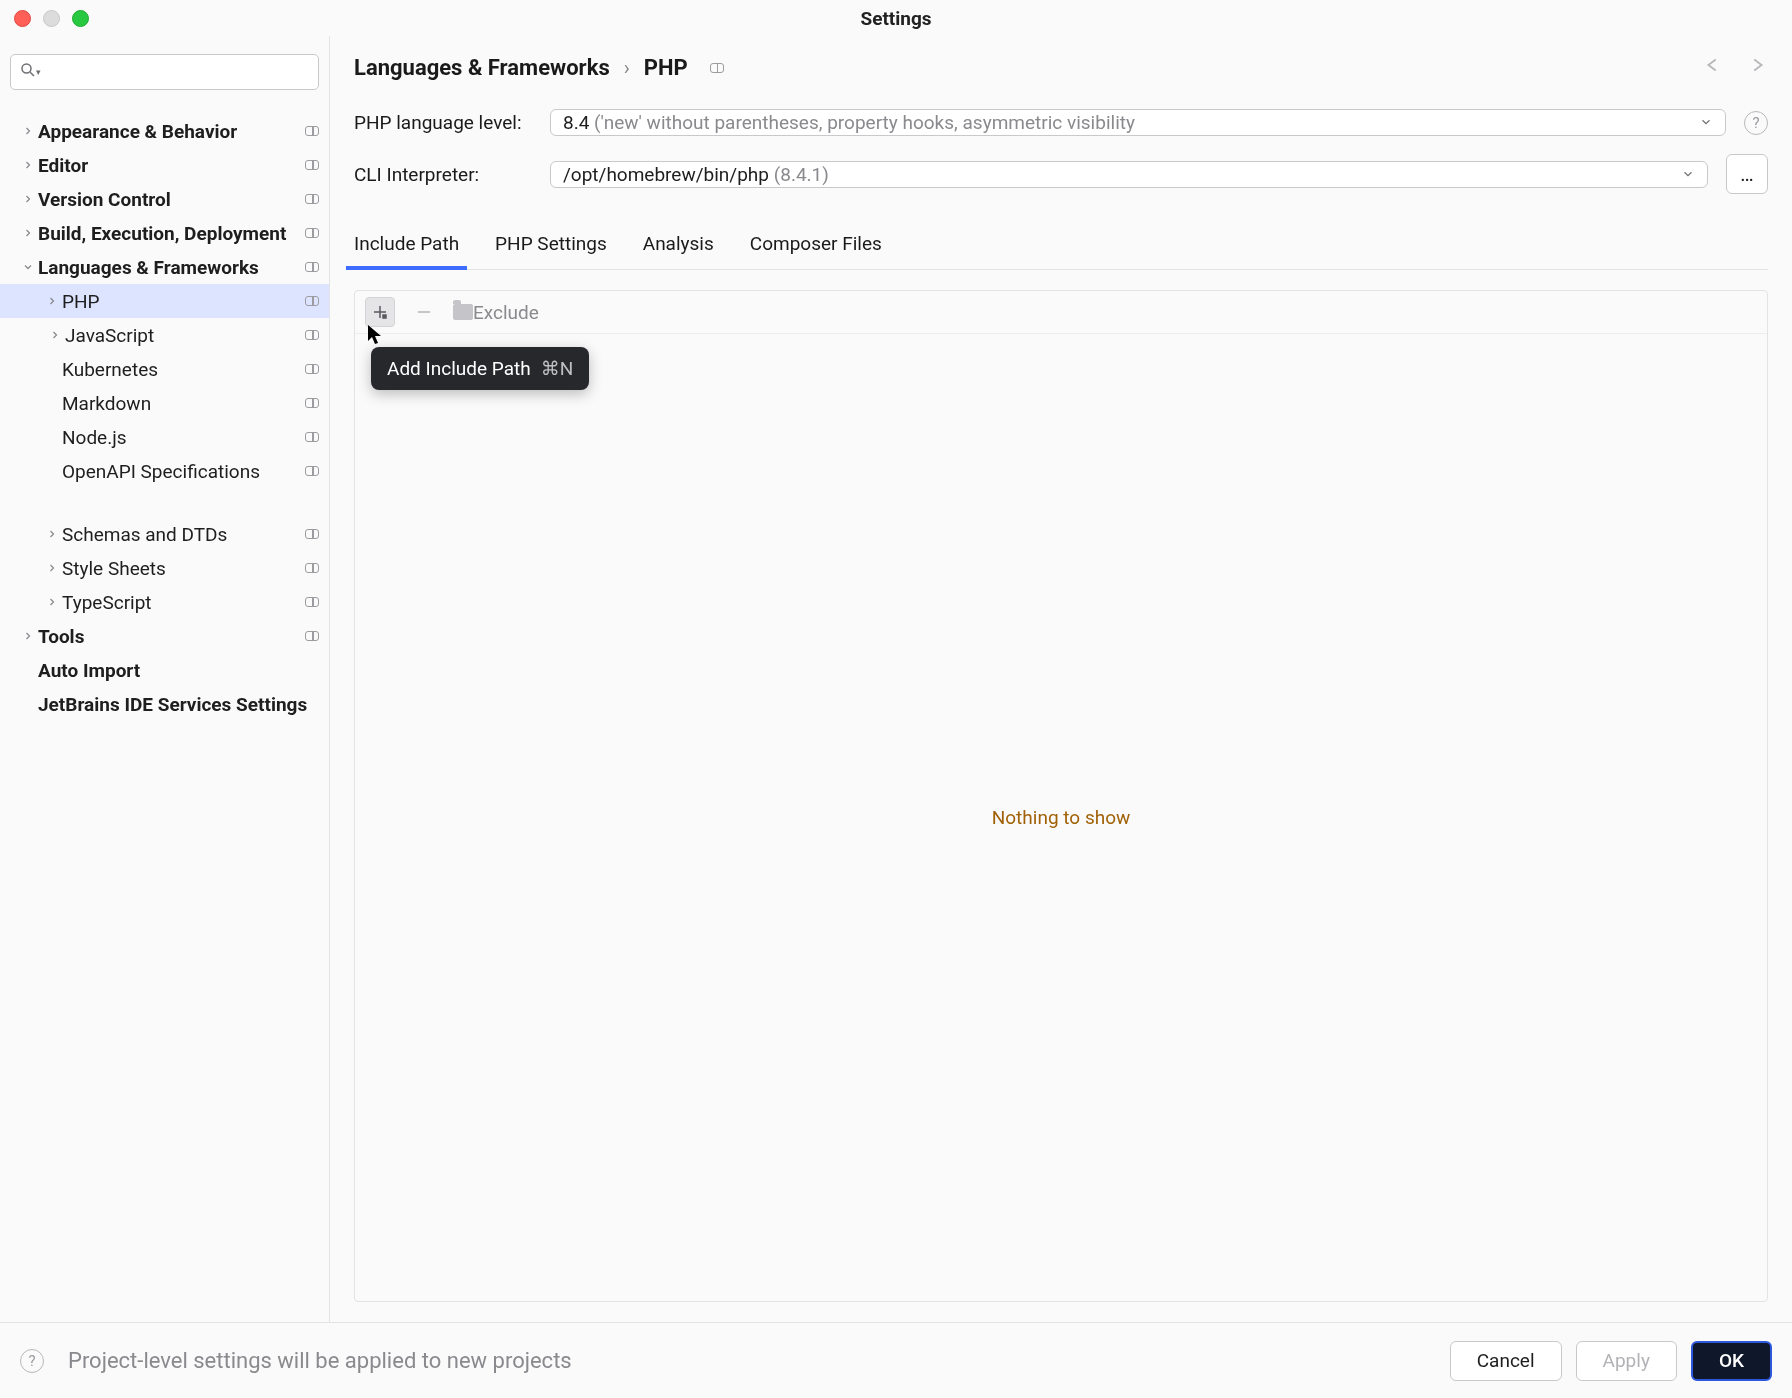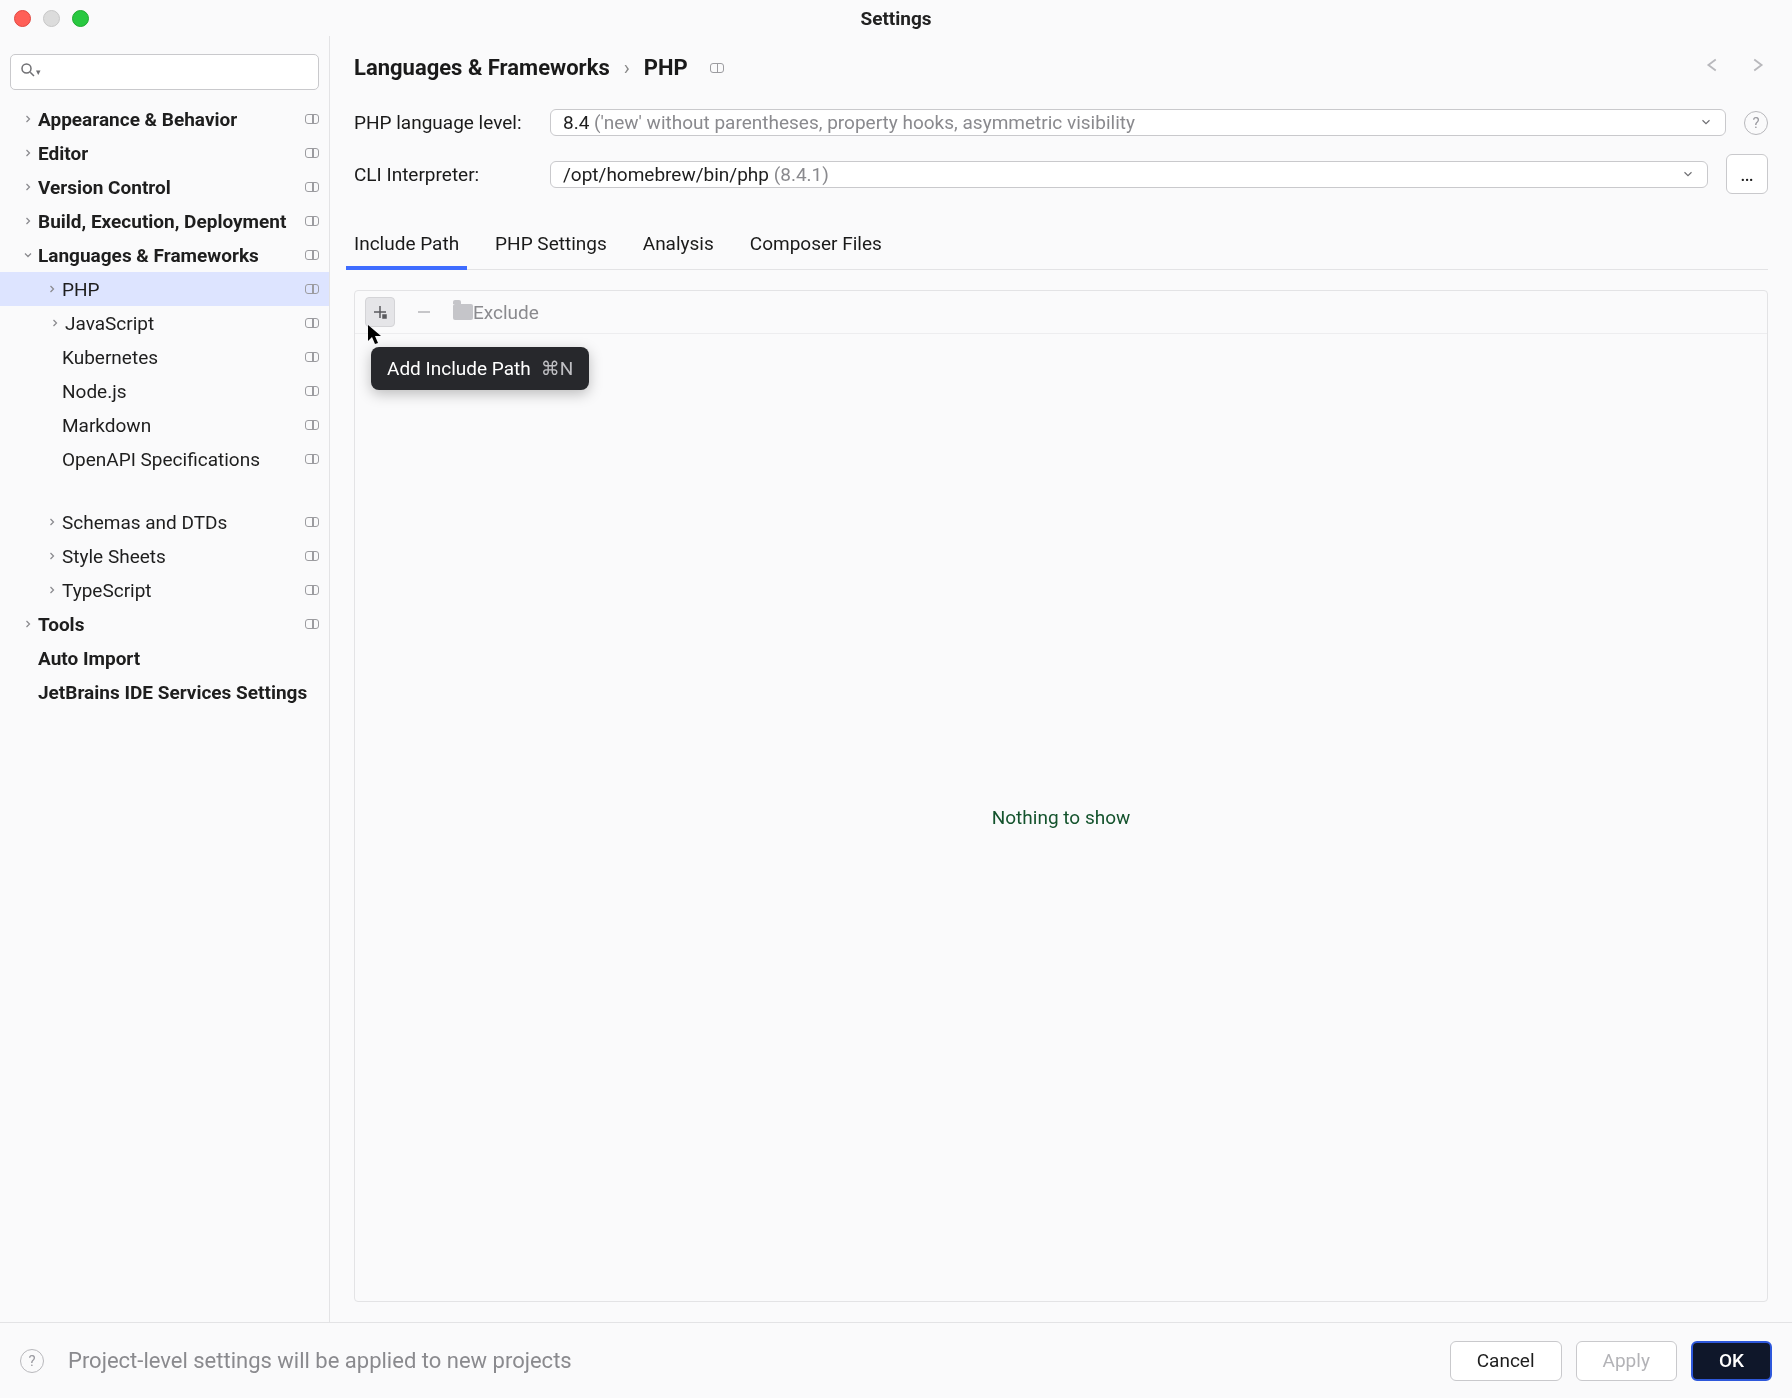--- a/index.html
+++ b/index.html
@@ -237,21 +237,21 @@
     color: #8a8a8e; font-size: 19px;
   }
   .folder-icon { width: 20px; height: 16px; background: #c5c5c9; border-radius: 2px; position: relative; }
   .folder-icon::before { content: ""; position: absolute; top: -4px; left: 0; width: 8px; height: 4px; background: #c5c5c9; border-radius: 2px 2px 0 0; }
 
   .empty {
     flex: 1;
     display: flex;
     align-items: center;
     justify-content: center;
-    color: #14532d;
+    color: #a16207;
     font-size: 19px;
   }
 
   .tooltip {
     position: absolute;
     top: 56px;
     left: 16px;
     background: #27282c;
     color: #fff;
     padding: 10px 16px;
@@ -318,21 +318,21 @@
         <span>
           <svg viewBox="0 0 24 24" fill="none" stroke="#6f6f73" stroke-width="2">
             <circle cx="10" cy="10" r="6"></circle>
               <line x1="15" y1="15" x2="20" y2="20"></line>
           </svg>
         </span>
         <span class="caret-icon" style="font-size:9px;color:#6f6f73;">▾</span>
       </div>
     </div>
     <div class="tree" id="tree">
-        <div class="node bold" style="padding-left: 18px;">
+        <div class="node bold" style="padding-left: 18px; margin-top: 12px;">
           <span class="arrow">
             <svg viewBox="0 0 24 24" fill="none" stroke="currentColor" stroke-width="2.5">
               <path d="M9 6l6 6-6 6"></path>
             </svg>
           </span>
           <span class="lbl">Appearance &amp; Behavior</span>
           <span class="badge"></span>
         </div>
         <div class="node bold" style="padding-left: 18px;">
           <span class="arrow">
@@ -388,26 +388,26 @@
           <span class="lbl">JavaScript</span>
           <span class="badge"></span>
         </div>
         <div class="node" style="padding-left: 42px;">
           <span class="arrow"></span>
           <span class="lbl">Kubernetes</span>
           <span class="badge"></span>
         </div>
         <div class="node" style="padding-left: 42px;">
           <span class="arrow"></span>
-          <span class="lbl">Node.js</span>
+          <span class="lbl">Markdown</span>
           <span class="badge"></span>
         </div>
         <div class="node" style="padding-left: 42px;">
           <span class="arrow"></span>
-          <span class="lbl">Markdown</span>
+          <span class="lbl">Node.js</span>
           <span class="badge"></span>
         </div>
         <div class="node" style="padding-left: 42px;">
           <span class="arrow"></span>
           <span class="lbl">OpenAPI Specifications</span>
           <span class="badge"></span>
         </div>
         <div class="node" style="padding-left: 42px; margin-top: 29px;">
           <span class="arrow">
             <svg viewBox="0 0 24 24" fill="none" stroke="currentColor" stroke-width="2.5">

